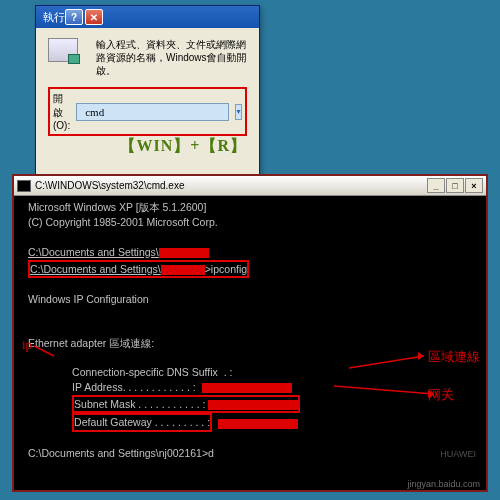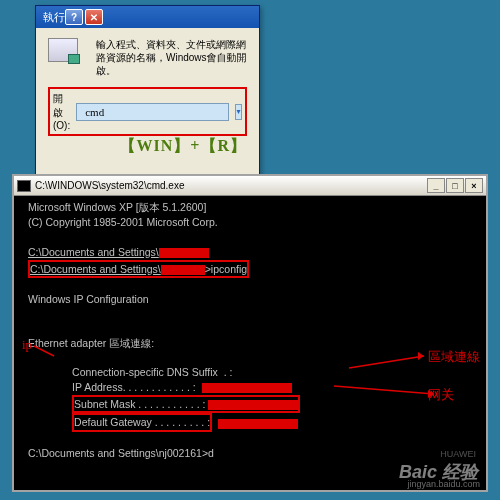--- a/index.html
+++ b/index.html
@@ -15,21 +15,21 @@
 .run-icon{width:30px;height:24px;border:1px solid #888;background:linear-gradient(#eef,#ccd);position:relative;flex-shrink:0}
 .run-icon::after{content:"";position:absolute;right:-3px;bottom:-3px;width:10px;height:8px;background:#4a8;border:1px solid #265}
 .desc-text{font-size:10px;color:#000;line-height:1.3}
 .input-row{display:flex;align-items:center;gap:6px;border:2px solid #d00;padding:3px;margin-bottom:0}
 .input-label{font-size:10px}
 .cmd-input{flex:1;height:18px;border:1px solid #7b9ebd;background:#cde4f7;font-size:11px;padding:0 8px;font-family:SimSun}
 .drop-arrow{width:14px;height:16px;background:#cde4f7;border:1px solid #7b9ebd;display:flex;align-items:center;justify-content:center;color:#2a6ac4;font-size:8px}
 .shortcut{color:#4d7c0f;font-size:16px;font-weight:bold;text-align:right;letter-spacing:1px;margin-bottom:22px;font-family:SimHei}
 .btn-row{display:flex;gap:9px;justify-content:flex-end}
 .win-btn{width:56px;height:20px;background:linear-gradient(#fff,#ece9d8);border:1px solid #888;border-radius:2px;font-size:10px}
-.terminal{position:absolute;top:174px;left:12px;width:476px;height:318px;background:#ece9d8;border:2px solid #a3a3a3}
+.terminal{position:absolute;top:174px;left:12px;width:476px;height:318px;background:#ece9d8;border:2px solid #7f1d1d}
 .term-titlebar{background:linear-gradient(#fff,#d8d4c8);height:20px;display:flex;align-items:center;justify-content:space-between;padding:0 3px;border-bottom:1px solid #888}
 .term-title{display:flex;align-items:center;gap:4px;font-size:10px}
 .term-icon{width:14px;height:12px;background:#000;border:1px solid #666}
 .term-btns{display:flex;gap:1px}
 .term-btn{width:18px;height:15px;background:#ece9d8;border:1px solid #888;font-size:9px;display:flex;align-items:center;justify-content:center;font-weight:bold}
 .term-content{background:#000;color:#c0c0c0;font-family:"Courier New",monospace;font-size:10.5px;padding:4px 14px;height:calc(100% - 20px);line-height:1.35;position:relative;white-space:pre}
 .red-box{border:2px solid #d00;display:inline-block}
 .redact{background:#d00;display:inline-block;height:10px;vertical-align:middle}
 .ann{position:absolute;color:#d00;font-size:13px;font-family:SimHei}
 .watermark{position:absolute;bottom:6px;right:8px;color:rgba(255,255,255,.5);font-size:18px;font-weight:bold;font-style:italic}
@@ -99,16 +99,15 @@
 <span class="ann" style="top:152px;right:6px">區域連線</span>
 <span class="ann" style="top:190px;right:32px">网关</span>
 <svg style="position:absolute;top:0;left:0;width:100%;height:100%;pointer-events:none">
 <line x1="20" y1="150" x2="40" y2="160" stroke="#d00" stroke-width="1.5"></line>
 <line x1="335" y1="172" x2="410" y2="160" stroke="#d00" stroke-width="1.5"></line>
 <polygon points="410,160 404,156 404,164" fill="#d00"></polygon>
 <line x1="320" y1="190" x2="420" y2="198" stroke="#d00" stroke-width="1.5"></line>
 <polygon points="420,198 414,194 414,202" fill="#d00"></polygon>
 </svg>
 <span class="huawei">HUAWEI</span>
-<span class="watermark">Baic 经验</span>
 <span class="watermark2">jingyan.baidu.com</span>
 </div>
 </div>
 
 </body></html>

